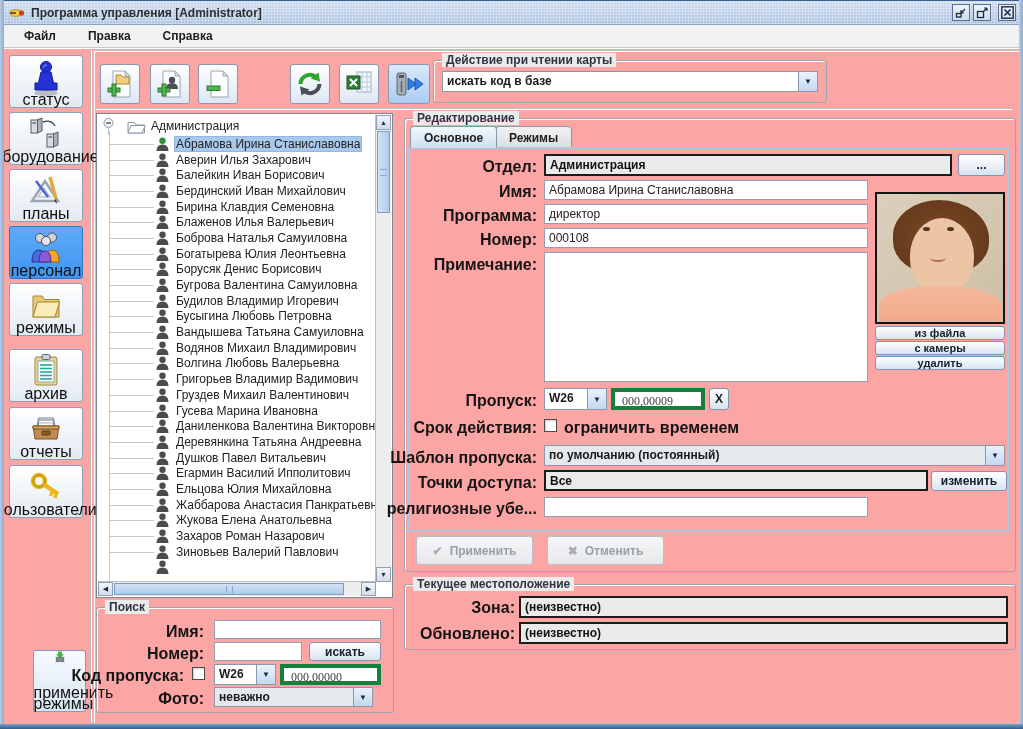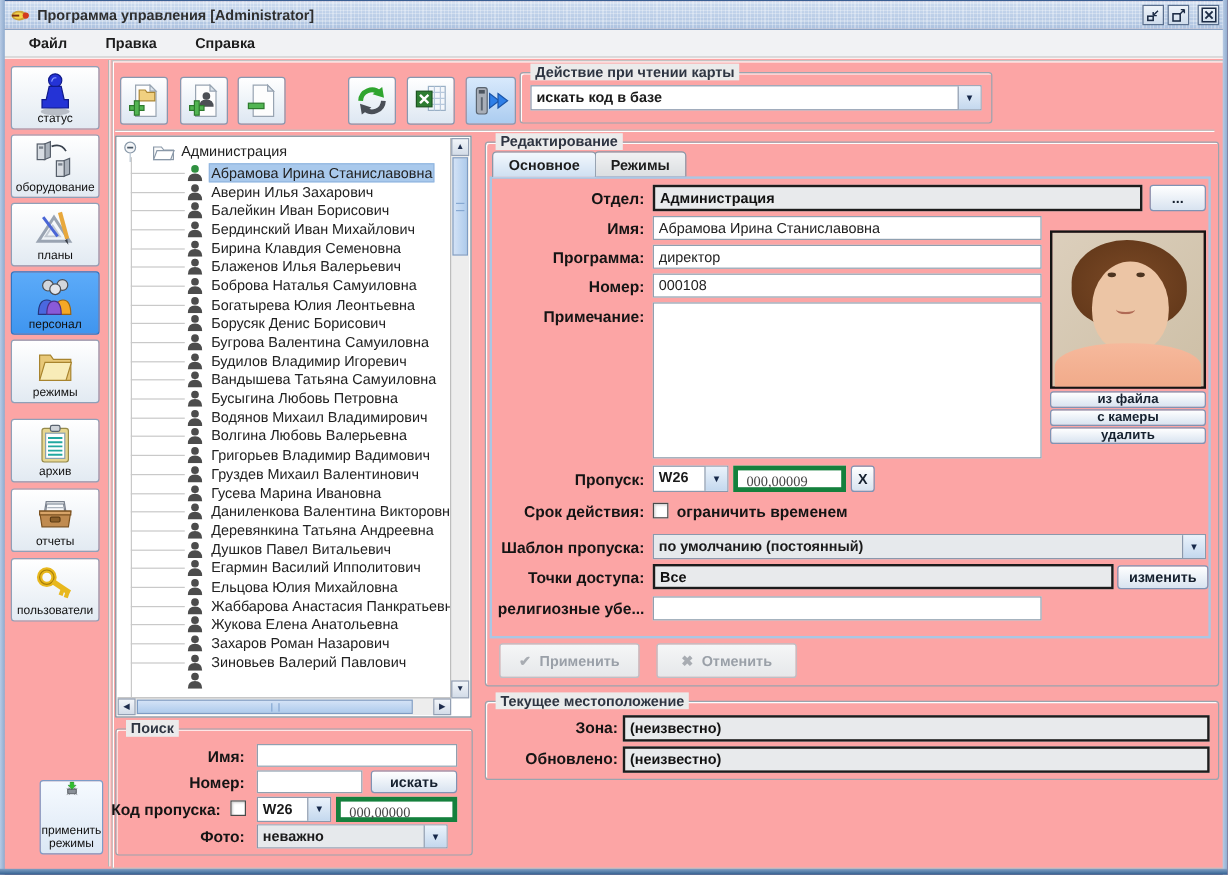--- a/index.html
+++ b/index.html
@@ -32,37 +32,37 @@
   .h-groove{position:absolute;left:96px;top:108px;width:916px;height:1px;background:#bdbdbd;box-shadow:0 1px 0 #fff;}
   .groupbox{position:absolute;border:1px solid #9aa4ae;border-radius:3px;box-shadow:inset 1px 1px 0 #fdfdfd;}
   .gtitle{position:absolute;top:-8px;left:8px;background:#ebebeb;padding:0 4px;
     font-size:12px;font-weight:bold;color:#2e3542;white-space:nowrap;}
   
   .side-btn{position:absolute;left:9px;width:74px;height:53px;border:1px solid #8fa0b8;border-radius:3px;
     background:linear-gradient(#ffffff,#e2eaf2);display:flex;flex-direction:column;align-items:center;
     justify-content:flex-end;padding-bottom:2px;box-sizing:border-box;}
   .side-btn.selected{background:linear-gradient(#5cabf9,#3f95ef);border-color:#2f76c4;}
   .side-btn .side-ico{position:absolute;top:3px;left:50%;transform:translateX(-50%);}
-  .side-label{font-size:10px;color:#101010;line-height:11px;white-space:nowrap;margin-top:24px;}
+  .side-label{font-size:16px;color:#101010;line-height:11px;white-space:nowrap;margin-top:24px;}
   .apply-btn{position:absolute;left:33px;top:650px;width:53px;height:62px;border:1px solid #7d9cc8;border-radius:3px;
     background:linear-gradient(#f6faff,#dbe7f4);display:flex;flex-direction:column;align-items:center;
     justify-content:flex-end;box-sizing:border-box;padding-bottom:2px;}
   .apply-btn .side-label{text-align:center;white-space:normal;width:52px;}
   
   .tbtn{position:absolute;top:64px;width:40px;height:40px;background:linear-gradient(#ffffff,#dde7f2);
     border:1px solid #8898b0;border-radius:3px;display:flex;align-items:center;justify-content:center;box-sizing:border-box;}
   .tbtn.blue{background:linear-gradient(#d8e9fc,#abccf0);}
   
   .combo{position:absolute;background:#fff;border:1px solid #8a98ac;display:flex;box-sizing:border-box;}
   .combo .cval{flex:1;padding:2px 4px;font-weight:bold;font-size:12px;color:#1a1a1a;white-space:nowrap;overflow:hidden;}
   .combo.gray .cval{background:#e6e9ec;}
   .combo .cbtn{width:18px;background:linear-gradient(#eaf2fb,#c4d8ee);border-left:1px solid #8a98ac;
     display:flex;align-items:center;justify-content:center;font-size:8px;color:#16284a;}
   
-  .flabel{position:absolute;font-size:13px;font-weight:bold;color:#141414;text-align:right;white-space:nowrap;}
+  .flabel{position:absolute;font-size:16px;font-weight:bold;color:#141414;text-align:right;white-space:nowrap;}
   .tfield{position:absolute;border:1px solid #90a0b0;background:#fff;font-size:12px;padding:2px 4px;
     box-sizing:border-box;color:#222;font-family:"Liberation Sans",sans-serif;}
   .darkfield{position:absolute;border:2px solid #1c1c1c;background:#e8eaec;font-size:12px;font-weight:bold;
     padding:2px 4px;box-sizing:border-box;color:#111;white-space:nowrap;overflow:hidden;}
   .monofield{position:absolute;border:4px solid #15803d;background:#fff;font-size:12px;
     font-family:Liberation Serif, serif;color:#444;padding:2px 7px;box-sizing:border-box;}
   .btn{background:linear-gradient(#ffffff,#d8e3f0);border:1px solid #7f93b4;border-radius:3px;
     font-size:12px;font-weight:bold;color:#15202e;display:flex;align-items:center;justify-content:center;
     box-sizing:border-box;font-family:"Liberation Sans",sans-serif;}
   .btn.disabled{background:linear-gradient(#f5f6f7,#e6e8ea);border-color:#bcc0c6;color:#9aa0a8;}
@@ -441,29 +441,29 @@
         <path d="M0.5 14 q0-6.5 6-6.5 t6 6.5 z" fill="#4c4c4c"></path>
       </svg>
       <span class="tree-label">Будилов Владимир Игоревич</span>
     </div>
           <div class="tree-row">
       <span class="connector"></span>
       <svg class="p-svg" width="13" height="14" viewBox="0 0 13 14">
         <circle class="p-head" cx="6.5" cy="3.8" r="3.2" fill="#4c4c4c"></circle>
         <path d="M0.5 14 q0-6.5 6-6.5 t6 6.5 z" fill="#4c4c4c"></path>
       </svg>
+      <span class="tree-label">Бусыгина Любовь Петровна</span>
+    </div>
+          <div class="tree-row">
+      <span class="connector"></span>
+      <svg class="p-svg" width="13" height="14" viewBox="0 0 13 14">
+        <circle class="p-head" cx="6.5" cy="3.8" r="3.2" fill="#4c4c4c"></circle>
+        <path d="M0.5 14 q0-6.5 6-6.5 t6 6.5 z" fill="#4c4c4c"></path>
+      </svg>
       <span class="tree-label">Вандышева Татьяна Самуиловна</span>
-    </div>
-          <div class="tree-row">
-      <span class="connector"></span>
-      <svg class="p-svg" width="13" height="14" viewBox="0 0 13 14">
-        <circle class="p-head" cx="6.5" cy="3.8" r="3.2" fill="#4c4c4c"></circle>
-        <path d="M0.5 14 q0-6.5 6-6.5 t6 6.5 z" fill="#4c4c4c"></path>
-      </svg>
-      <span class="tree-label">Бусыгина Любовь Петровна</span>
     </div>
           <div class="tree-row">
       <span class="connector"></span>
       <svg class="p-svg" width="13" height="14" viewBox="0 0 13 14">
         <circle class="p-head" cx="6.5" cy="3.8" r="3.2" fill="#4c4c4c"></circle>
         <path d="M0.5 14 q0-6.5 6-6.5 t6 6.5 z" fill="#4c4c4c"></path>
       </svg>
       <span class="tree-label">Водянов Михаил Владимирович</span>
     </div>
           <div class="tree-row">

